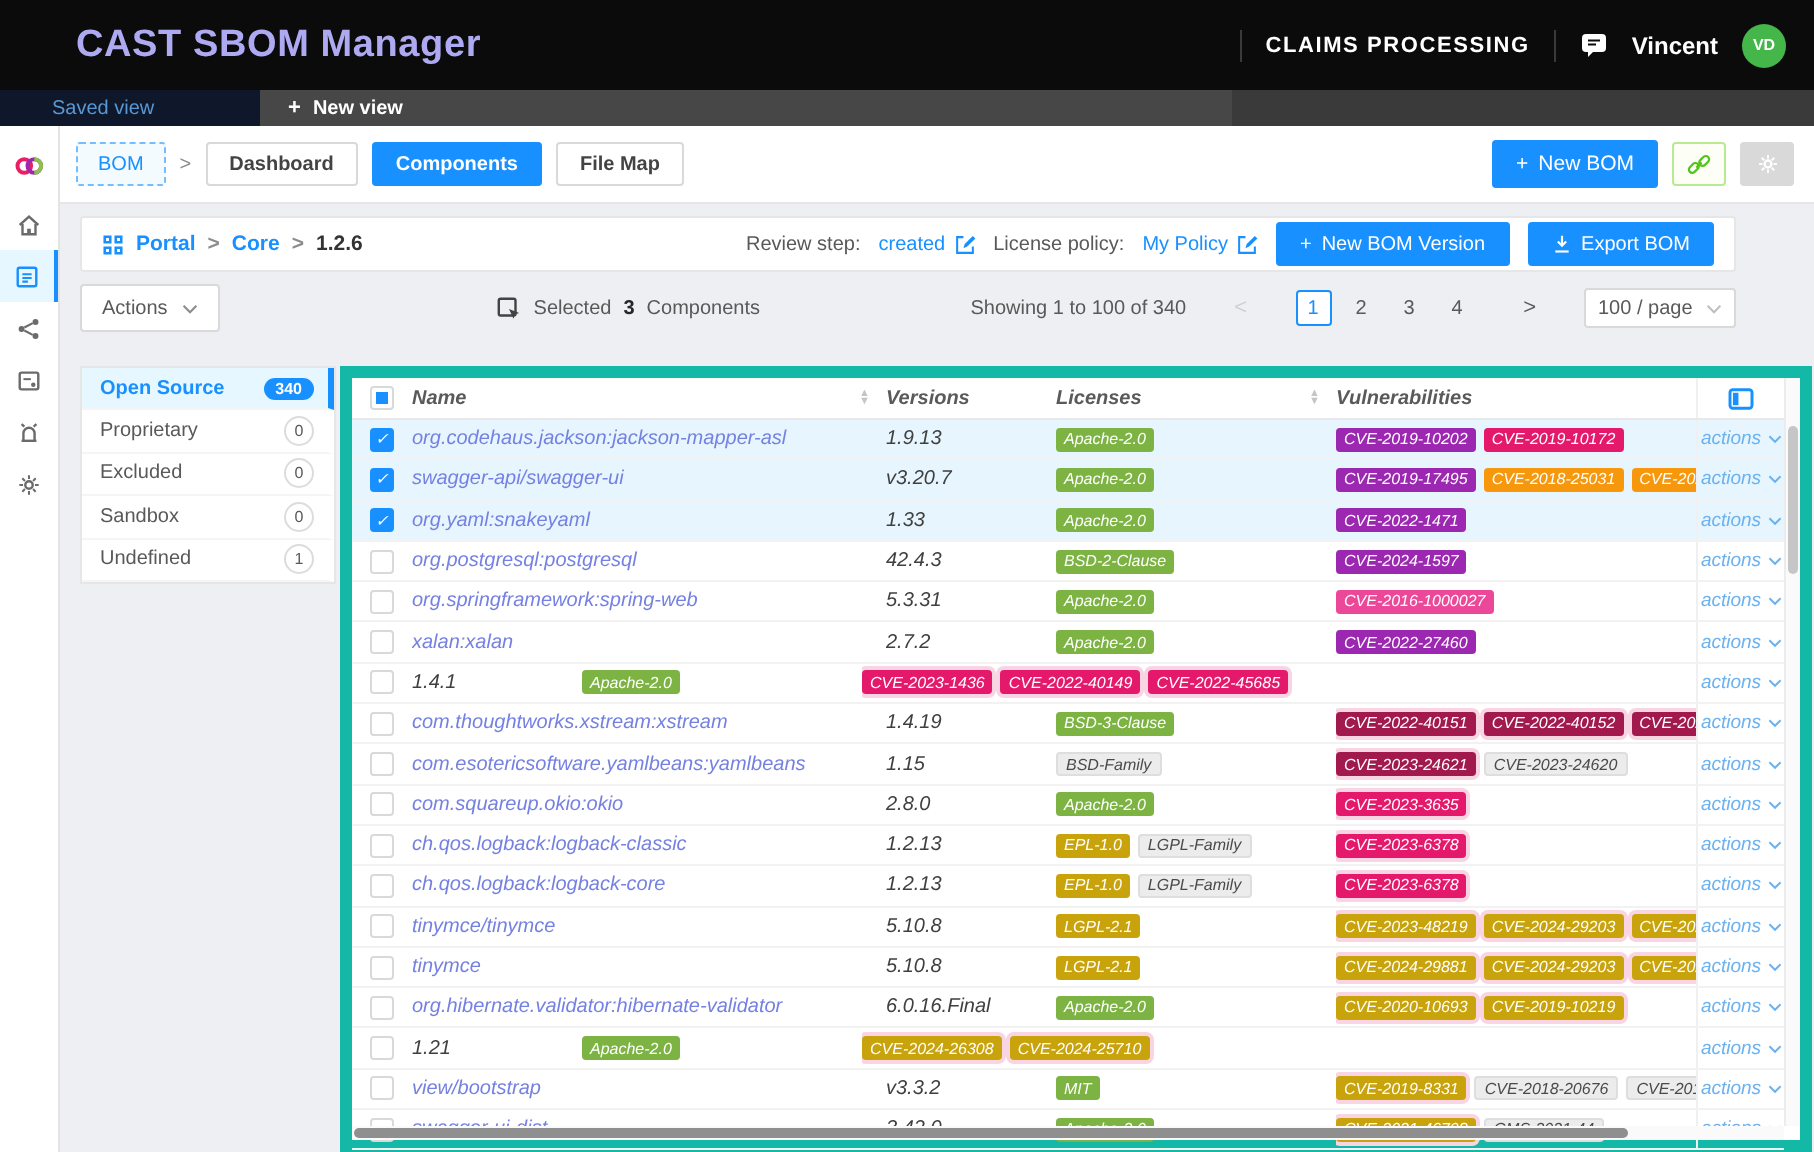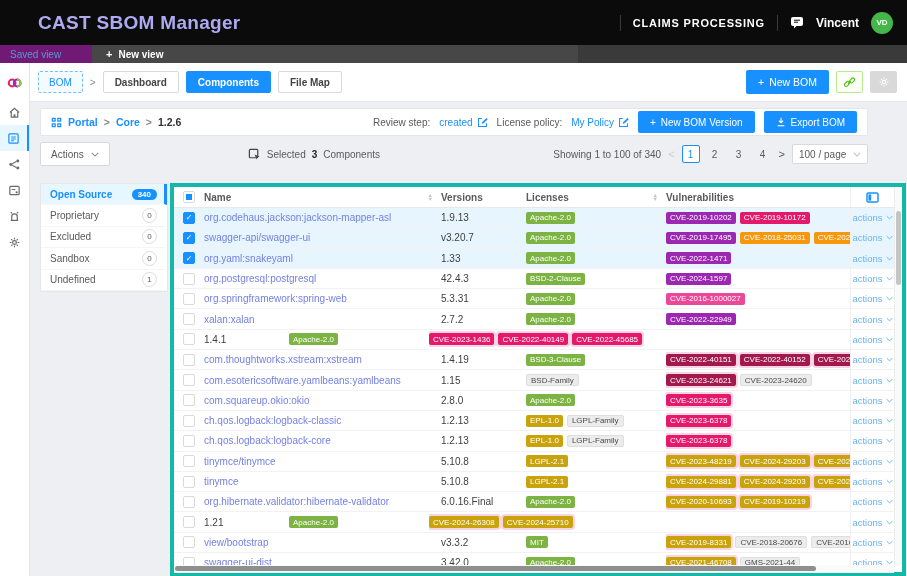--- a/index.html
+++ b/index.html
@@ -11,22 +11,22 @@
   .app-title { color:#aeaaf2; font-size:19px; font-weight:600; letter-spacing:.3px; }
   .topbar-right { margin-left:auto; display:flex; align-items:center; gap:12px; }
   .top-divider { width:1px; height:16px; background:#3a3a3a; }
   .workspace { color:#fff; font-size:11px; font-weight:bold; letter-spacing:.8px; }
   .username { color:#fff; font-size:12px; font-weight:bold; }
   .avatar { width:22px; height:22px; border-radius:50%; background:#45b649; color:#fff;
     font-size:8px; font-weight:bold; display:flex; align-items:center; justify-content:center; }
 
   
   .tabstrip { height:18px; background:#3a3a3a; display:flex; }
-  .tab-saved { width:92px; background:#701a75; color:#5898d4; font-size:10px;
-    display:flex; align-items:center; padding-left:10px; }
+  .tab-saved { width:130px; background:#0f172a; color:#5898d4; font-size:10px;
+    display:flex; align-items:center; padding-left:26px; }
   .tab-new { width:486px; background:#474747; color:#fff; font-size:10px;
     display:flex; align-items:center; gap:6px; padding-left:14px; font-weight:bold; }
   .tab-new .plus { font-size:11px; }
 
   
   .shell { display:flex; height:513px; }
   .leftnav { width:30px; background:#fff; border-right:1px solid #e4e4e4; padding-top:6px; }
   .nav-item { height:26px; display:flex; align-items:center; justify-content:center; }
   .nav-item.sel { background:#e6f7ff; border-right:2px solid #1890ff; }
   .nav-logo { height:28px; display:flex; align-items:center; justify-content:center; margin-bottom:2px; }
@@ -61,43 +61,43 @@
   .bc-right { margin-left:auto; display:flex; align-items:center; gap:9px; }
   .meta-label { font-size:10px; color:#595959; }
   .meta-link { font-size:10px; color:#1890ff; display:flex; align-items:center; gap:4px; }
   .btn-blue.sm { height:22px; font-size:10px; }
 
   .actions-row { width:828px; height:26px; margin-top:5px; display:flex; align-items:center; }
   .btn-actions { height:24px; padding:0 10px; border:1px solid #d9d9d9; background:#fff; border-radius:2px;
     color:#595959; font-size:10px; display:flex; align-items:center; gap:7px; }
   .sel-info { display:flex; align-items:center; gap:6px; margin-left:138px; font-size:10px; color:#595959; }
   .sel-info b { color:#262626; }
-  .pagination { margin-left:auto; display:flex; align-items:center; gap:7px; font-size:10px; color:#595959; }
+  .pagination { margin-left:auto; display:flex; align-items:center; gap:24px; font-size:10px; color:#595959; }
   .pg-arrow { font-size:11px; color:#595959; }
   .pg-arrow.disabled { color:#cfcfcf; }
   .pg-num { min-width:18px; height:18px; display:flex; align-items:center; justify-content:center; }
   .pg-num.active { border:1px solid #1890ff; color:#1890ff; border-radius:2px; background:#fff; }
   .pg-size { width:76px; height:20px; border:1px solid #d9d9d9; border-radius:2px; background:#fff;
     display:flex; align-items:center; justify-content:space-between; padding:0 6px; color:#595959; }
 
   .body-row { display:flex; margin-top:16px; align-items:flex-start; }
 
   
   .filter-card { width:128px; background:#fff; border:1px solid #e6e6e6; }
   .filter-item { height:21.4px; display:flex; align-items:center; justify-content:space-between;
     padding:0 7px 0 9px; font-size:10px; color:#595959; border-right:3px solid transparent;
     border-bottom:1px solid #f5f5f5; }
   .filter-item.active { background:#e6f7ff; color:#1890ff; border-right-color:#1890ff; font-weight:bold; }
   .cnt-pill { background:#1890ff; color:#fff; font-size:8px; border-radius:8px; padding:1px 6px; font-weight:bold; }
   .cnt-circle { width:15px; height:15px; border:1px solid #dcdcdc; background:#fff; border-radius:50%;
     font-size:8px; color:#595959; display:flex; align-items:center; justify-content:center; }
 
   
-  .table-card { width:736px; height:393px; background:#fff; border:4px solid #14b8a6;
-    margin-left:2px; position:relative; }
+  .table-card { width:736px; height:393px; background:#fff; border:6px solid #14b8a6;
+    margin-left:2px; position:relative;font-style:italic; }
   .tbl { margin-right:8px; }
   .tr { display:flex; align-items:center; height:20.3px; border-bottom:1px solid #f2f2f2; }
   .tr.head { height:21px; border-bottom:1px solid #e8e8e8; }
   .tr.selrow { background:#e7f6fe; }
   .c-check { width:30px; display:flex; align-items:center; justify-content:center; align-self:stretch; }
   .c-name { width:237px; font-size:10px; overflow:hidden; white-space:nowrap; position:relative;
     display:flex; align-items:center; align-self:stretch; }
   .c-ver { width:85px; font-size:10px; color:#404040; display:flex; align-items:center; align-self:stretch; }
   .c-lic { width:140px; display:flex; gap:4px; align-items:center; overflow:hidden; align-self:stretch; position:relative; }
   .c-vul { flex:1; display:flex; gap:4px; align-items:center; overflow:hidden; align-self:stretch; min-width:0; }
@@ -497,21 +497,21 @@
                     <div class="cb"></div>
                   </div>
                   <div class="c-name">
                     <a class="name-link">xalan:xalan</a>
                   </div>
                   <div class="c-ver">2.7.2</div>
                   <div class="c-lic">
                     <span class="badge" style="background: rgb(124, 179, 66);">Apache-2.0</span>
                   </div>
                   <div class="c-vul">
-                    <span class="badge" style="background: rgb(156, 39, 176);">CVE-2022-22949</span>
+                    <span class="badge" style="background: rgb(156, 39, 176);">CVE-2022-27460</span>
                   </div>
                   <div class="c-act">
                     <span class="act-link">
                       <span>actions</span>
                       <svg width="7" height="5" viewBox="0 0 10 6">
                         <path d="M1 1l4 4 4-4" fill="none" stroke="#6cb2f0" stroke-width="1.4"></path>
                       </svg>
                     </span>
                   </div>
                 </div>

